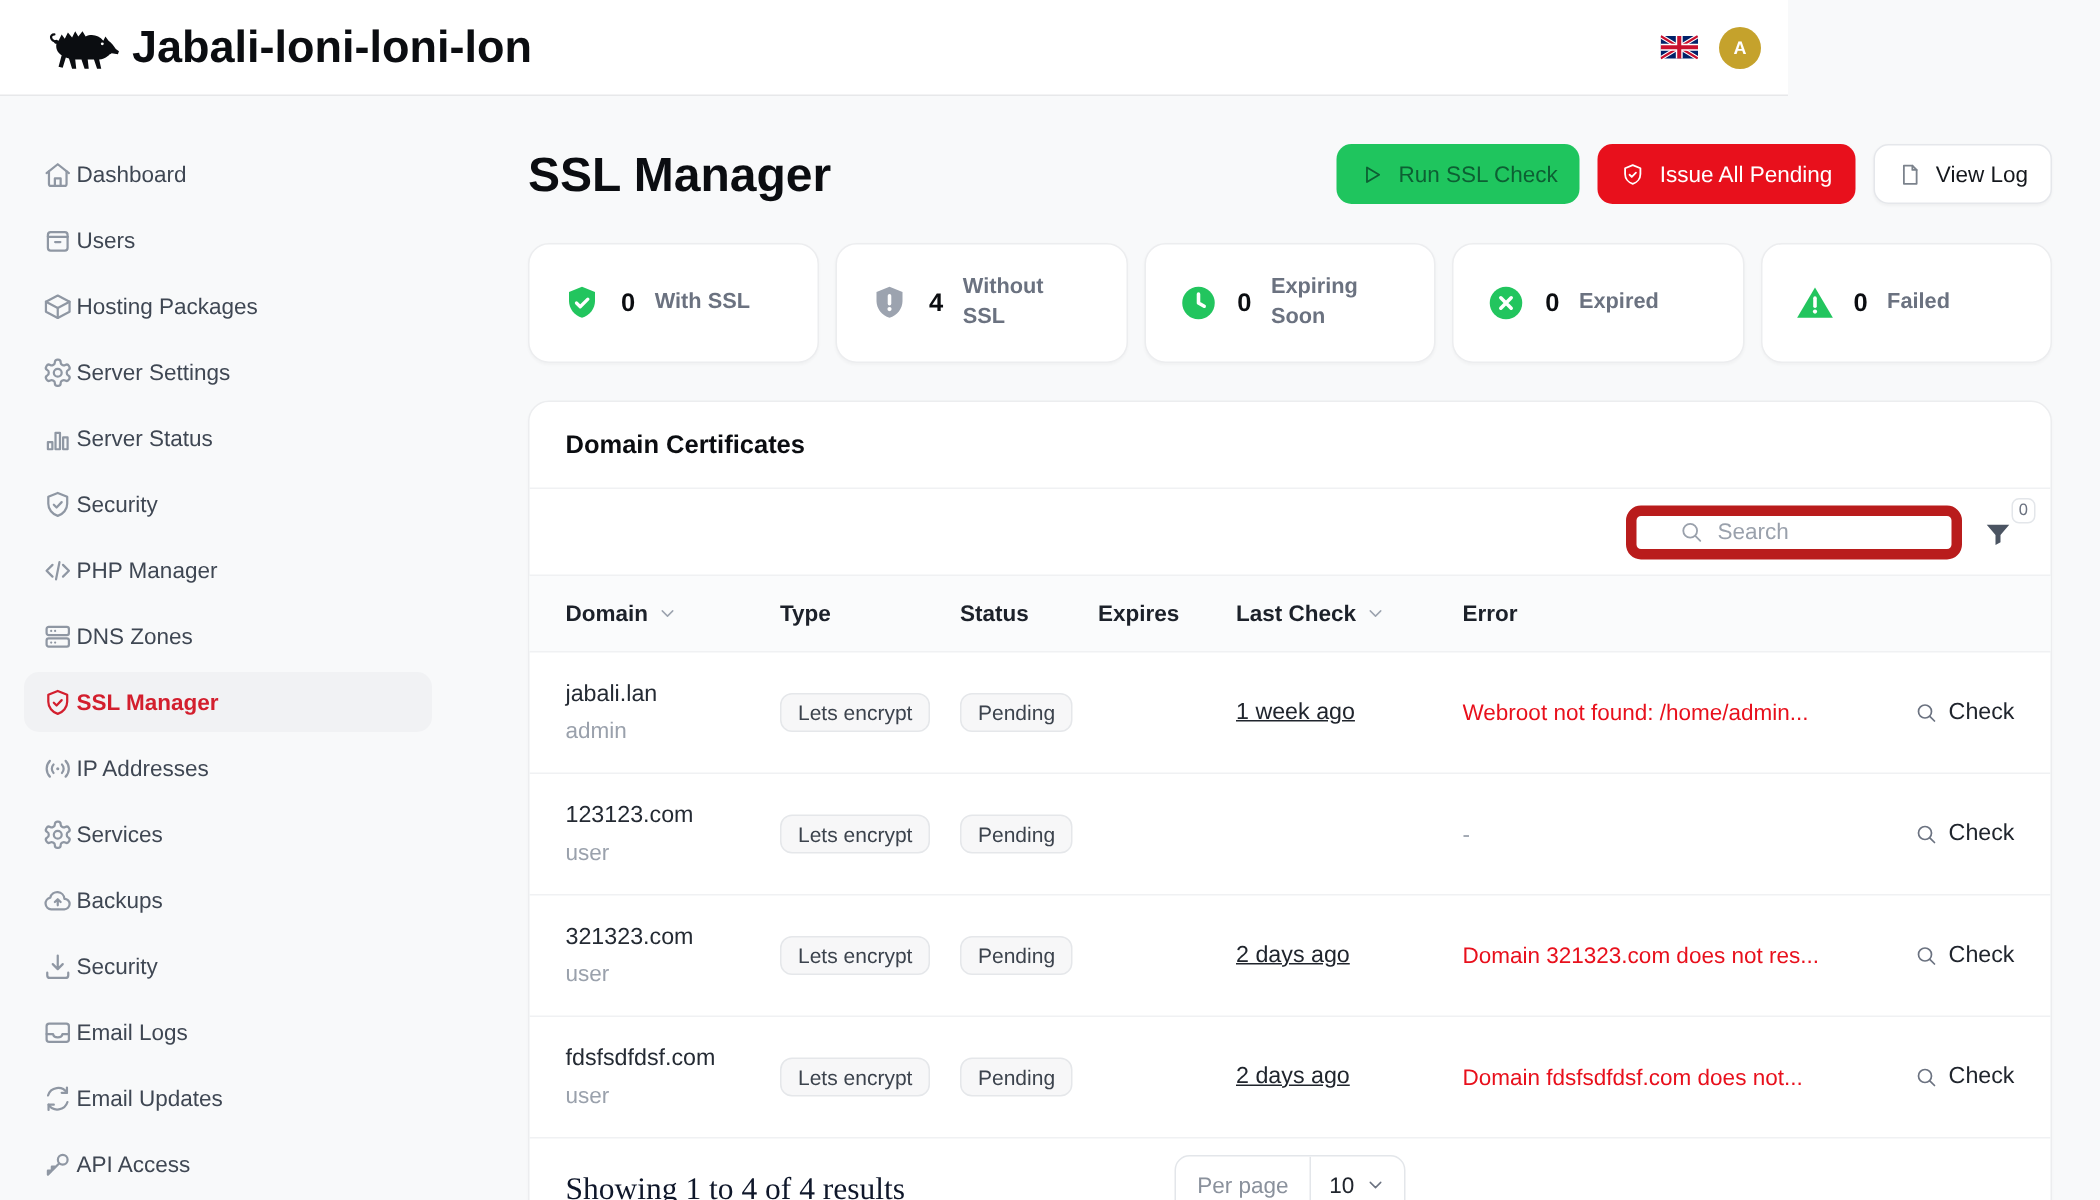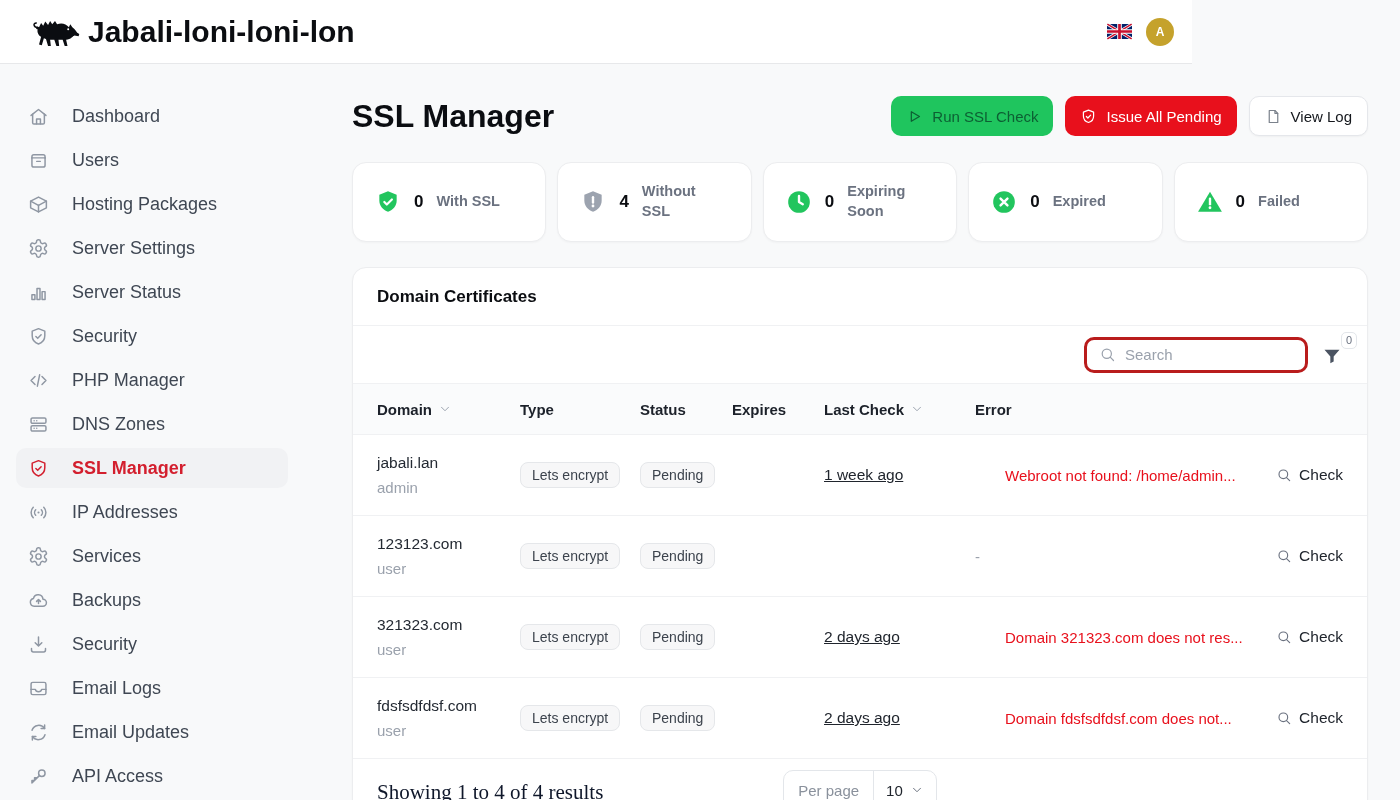--- a/index.html
+++ b/index.html
@@ -8,21 +8,21 @@
   .topbar { position:fixed; top:0; left:0; width:1192px; height:64px; background:#fff; border-bottom:1px solid #e7e8ea; display:flex; align-items:center; padding:0 18px 0 30px; z-index:10; }
   .logo { width:50px; height:40px; margin-right:8px; }
   .logo svg { width:100%; height:100%; display:block; }
   .app-title { font-size:30px; font-weight:bold; color:#0b0d11; }
   .topbar-right { margin-left:auto; display:flex; align-items:center; gap:14px; }
   .flag { width:25px; height:17px; border-radius:2px; overflow:hidden; }
   .flag svg { display:block; width:25px; height:17px; }
   .avatar { width:28px; height:28px; border-radius:50%; background:#c5a22c; color:#fff; font-size:12px; font-weight:bold; display:flex; align-items:center; justify-content:center; }
   
   .sidebar { position:fixed; top:64px; left:0; width:304px; bottom:0; padding:32px 16px 10px 16px; }
-  .side-item { display:flex; align-items:center; gap:23px; height:40px; padding:0 12px; border-radius:10px; margin-bottom:4px; color:#3f4753; font-size:18px; cursor:pointer; }
+  .side-item { display:flex; align-items:center; gap:2px; height:40px; padding:0 12px; border-radius:10px; margin-bottom:4px; color:#3f4753; font-size:15px; cursor:pointer; }
   .side-item .icon { width:21px; height:21px; color:#8f97a3; flex:none; }
   .side-item.active { background:#f1f2f4; color:#d31f2e; font-weight:bold; }
   .side-item.active .icon { color:#d31f2e; }
   .icon svg { width:100%; height:100%; display:block; }
   
   .main { margin-left:304px; padding:94px 32px 0 48px; }
   .page-head { display:flex; align-items:center; justify-content:space-between; height:44px; }
   .page-title { font-size:32px; font-weight:bold; color:#0b0d11; }
   .head-actions { display:flex; gap:12px; }
   .btn { height:40px; border-radius:10px; padding:0 15px; font-size:15px; display:flex; align-items:center; gap:9px; border:none; font-family:inherit; cursor:pointer; }
@@ -35,39 +35,39 @@
   .stats { margin-top:24px; display:grid; grid-template-columns:repeat(5,1fr); gap:11px; }
   .stat-card { background:#fff; border:1px solid #ecedef; border-radius:14px; height:80px; display:flex; align-items:center; padding:0 18px 0 22px; gap:13px; box-shadow:0 1px 2px rgba(16,24,40,.03); }
   .stat-card .icon { width:26px; height:26px; flex:none; }
   .stat-val { font-size:17px; font-weight:bold; color:#0b0d11; }
   .stat-label { font-size:14.5px; font-weight:bold; color:#6b7280; line-height:1.35; max-width:86px; }
   
   .panel { margin-top:25px; background:#fff; border:1px solid #ecedef; border-radius:14px; box-shadow:0 1px 2px rgba(16,24,40,.03); }
   .panel-head { padding:0 24px; height:58px; display:flex; align-items:center; border-bottom:1px solid #f0f1f3; }
   .panel-title { font-size:17px; font-weight:bold; color:#0b0d11; }
   .toolbar { height:58px; display:flex; align-items:center; justify-content:flex-end; padding:0 10px 0 24px; border-bottom:1px solid #f0f1f3; }
-  .searchbox { width:224px; height:36px; border:3px solid #b91c1c; border-radius:10px; display:flex; align-items:center; gap:9px; padding:0 12px; background:#fff; }
+  .searchbox { width:224px; height:36px; border:7px solid #b91c1c; border-radius:10px; display:flex; align-items:center; gap:9px; padding:0 28px; background:#fff; }
   .searchbox .icon { width:17px; height:17px; color:#9aa1ac; flex:none; }
   .searchbox input { border:none; outline:none; font-size:15px; font-family:inherit; color:#374151; width:100%; background:transparent; }
   .searchbox input::placeholder { color:#9aa1ac; }
   .filter-wrap { position:relative; margin-left:13px; width:36px; height:36px; }
   .funnel { position:absolute; left:1px; top:9px; width:20px; height:20px; color:#4b5462; }
   .filter-badge { position:absolute; right:0; top:-5px; font-size:11px; color:#6b7280; border:1px solid #e3e6ea; border-radius:5px; padding:1px 4px; line-height:1.2; background:#fff; }
   
   .tgrid { display:grid; grid-template-columns:143px 120px 92px 92px 151px minmax(0,1fr) 70px; align-items:center; padding:0 24px; }
   .thead { height:50px; background:#fafbfc; }
   .th { font-size:15px; font-weight:bold; color:#1c212a; display:flex; align-items:center; gap:6px; }
   .th .icon { width:14px; height:14px; color:#9ca3af; }
   .trow { border-top:1px solid #f0f1f3; height:81px; }
   .cell-domain .d1 { font-size:15.5px; color:#242a33; margin-bottom:7px; }
   .cell-domain .d2 { font-size:15px; color:#9aa1ac; }
   .pill { display:inline-block; padding:4px 11px; border:1px solid #e5e7ea; background:#f7f7f8; border-radius:8px; font-size:14px; color:#3c434d; }
   .cell-last { font-size:15.5px; color:#20252d;text-decoration:underline; }
   .cell-err { font-size:15px; padding-right:18px; white-space:nowrap; overflow:hidden; }
-  .err-red { color:#e8101c;margin-left:30px; }
+  .err-red { color:#e8101c; }
   .err-muted { color:#9aa1ac; }
   .cell-action { display:flex; align-items:center; gap:7px; justify-self:end; color:#20252d; font-size:15.5px; cursor:pointer; }
   .cell-action .icon { width:16px; height:16px; color:#6b7280; }
   
   .tfoot { border-top:1px solid #f0f1f3; padding:11px 24px 20px 24px; display:grid; grid-template-columns:1fr auto 1fr; align-items:start; }
   .summary { font-size:21px; color:#0f172a; padding-top:10px;font-family:Liberation Serif, serif; }
   .perpage { display:flex; height:40px; border:1px solid #e3e6ea; border-radius:10px; overflow:hidden; align-items:stretch; background:#fff; justify-self:center; }
   .pp-label { display:flex; align-items:center; padding:0 14px; color:#8a919c; font-size:15px; }
   .pp-sep { width:1px; background:#e3e6ea; }
   .pp-val { display:flex; align-items:center; gap:7px; padding:0 12px; color:#20252d; font-size:15px; }

